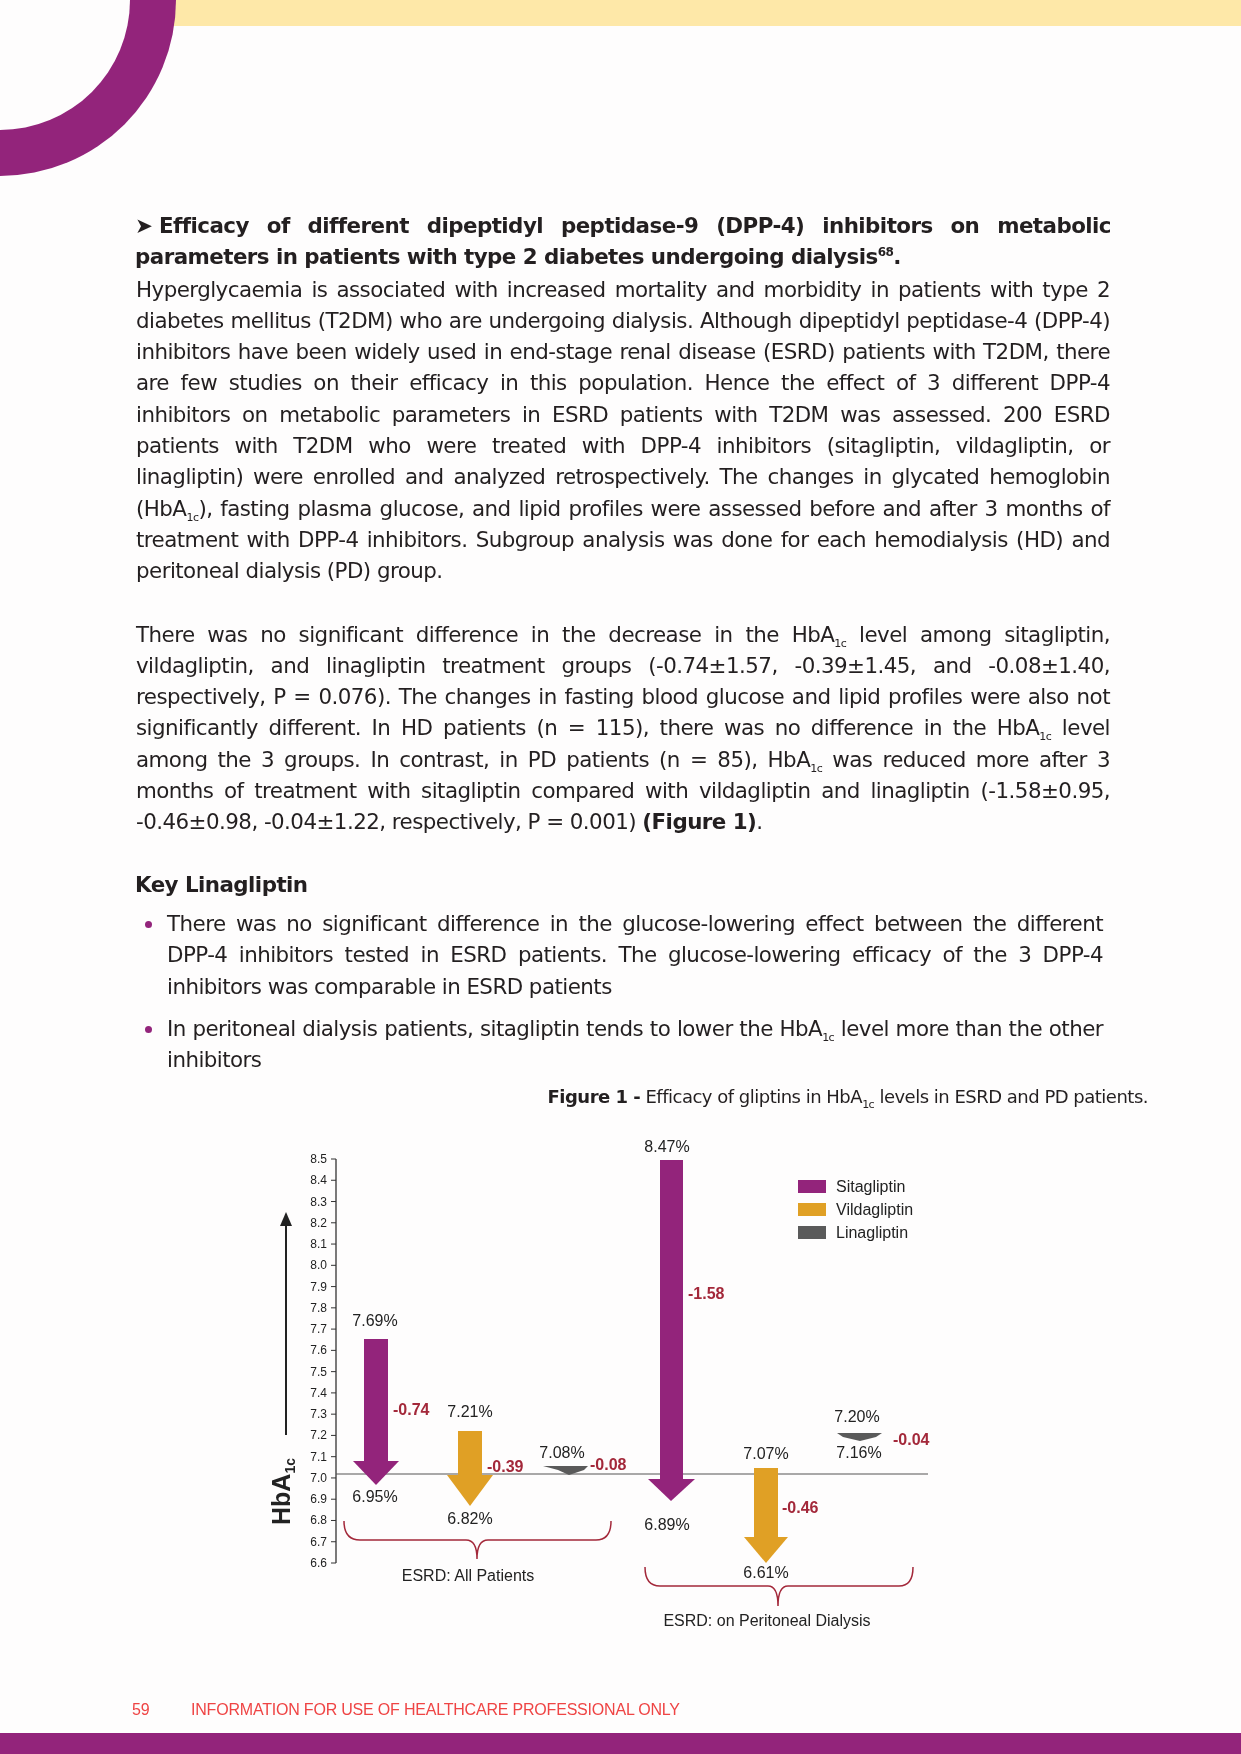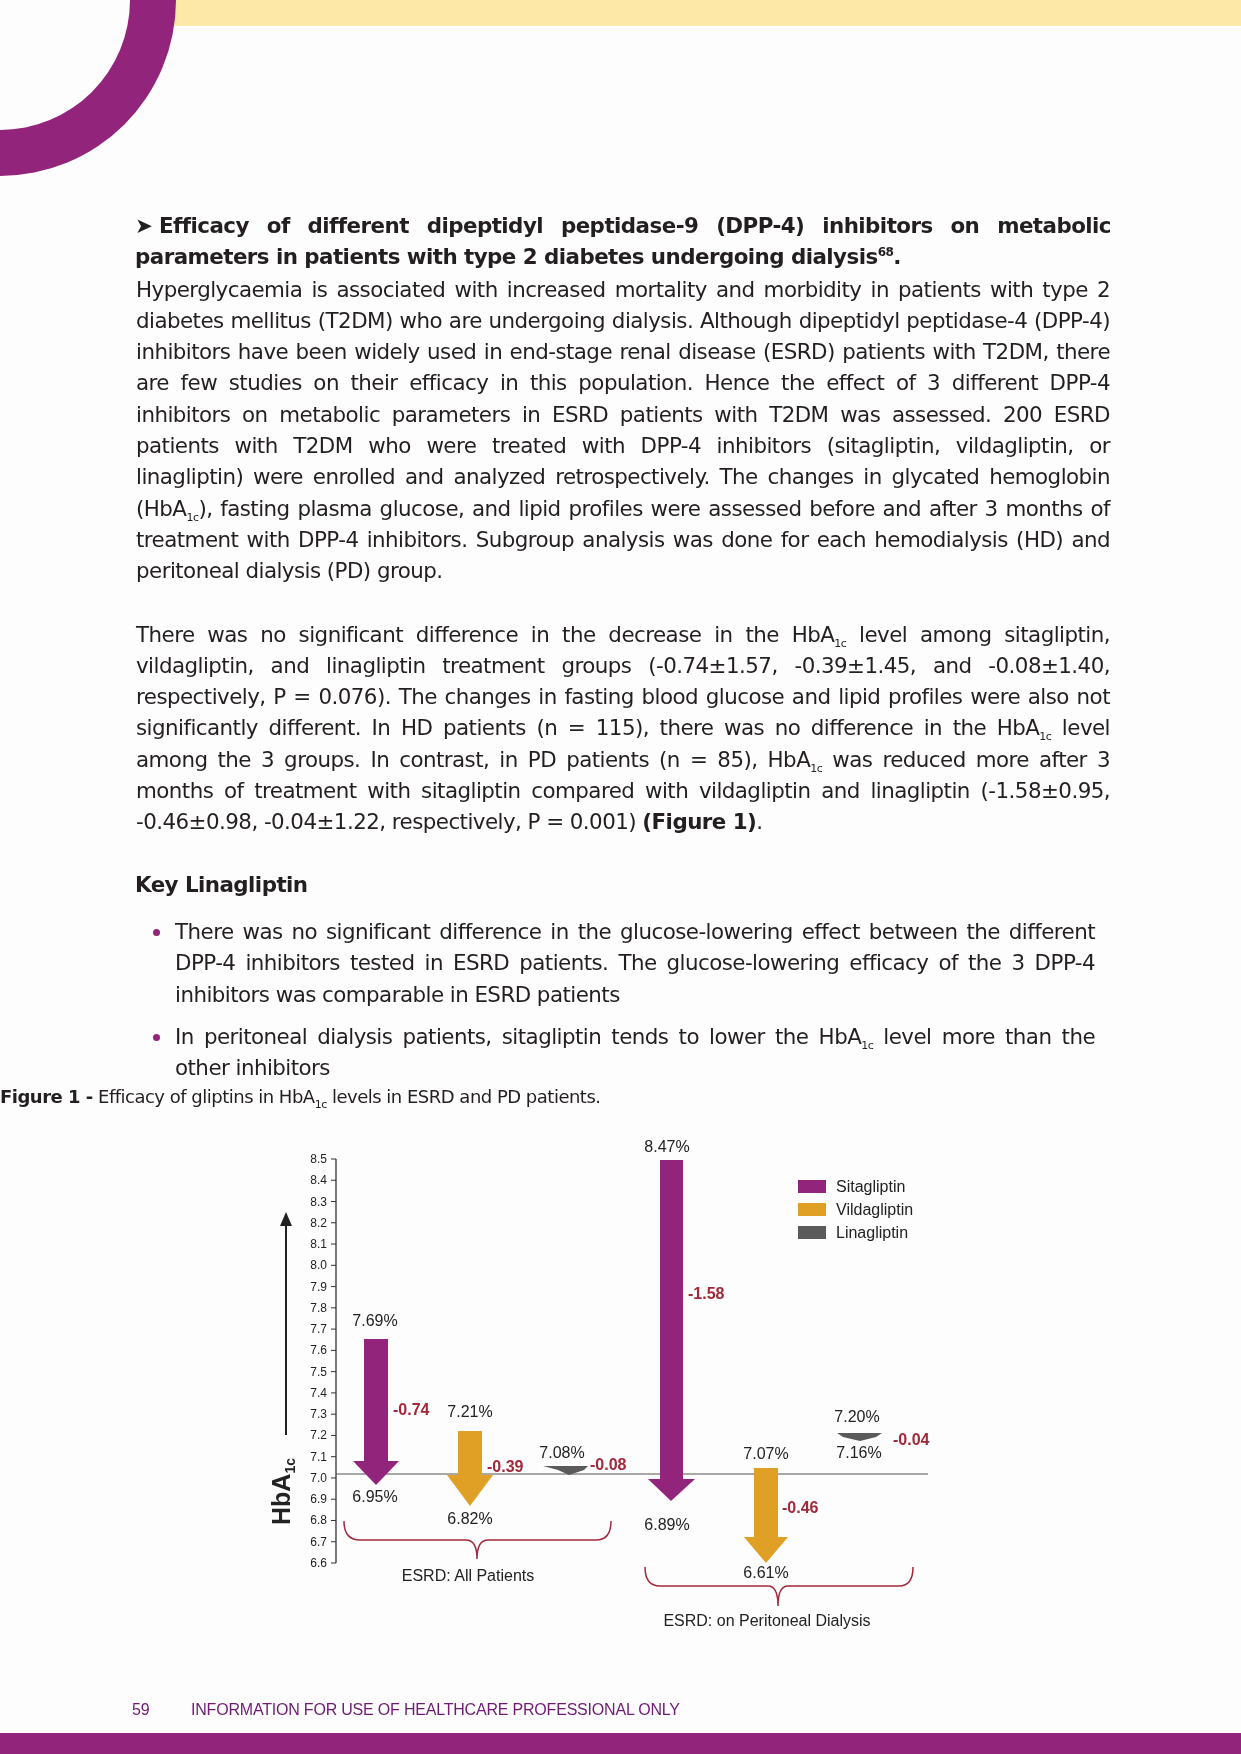--- a/index.html
+++ b/index.html
@@ -31,36 +31,36 @@
   }
   .heading {
     font-weight: bold; text-align: justify; margin: 0;
   }
   .heading .chev { display: inline-block; width: 24px; font-weight: bold; }
   .heading sup { font-size: 12px; line-height: 0; }
   .para { text-align: justify; margin: 1px; }
   .para sub, .hl-item sub, .fig-caption sub { font-size: 11px; line-height: 0; }
   .gap { height: 30px; }
   .subhead { font-weight: bold; margin: 0; }
-  .hl-list { list-style: none; margin: 16px; padding: 0; }
+  .hl-list { list-style: none; margin: 8px; padding: 0; }
   .hl-item { position: relative; padding-left: 24px; text-align: justify; margin-bottom: 11px; }
   .hl-bullet {
     position: absolute; left: 2px; top: 13px; width: 7px; height: 7px;
     border-radius: 50%; background: #93247b;
   }
   .fig-caption {
-    position: absolute; left: 0; top: 1086px; width: 1148px; text-align: left;
+    position: absolute; left: 0; top: 1086px; width: 1148px; text-align: right;
     font-size: 18px; letter-spacing: -0.5px;
   }
   .fig-caption b { font-weight: bold; }
   .chart { position: absolute; left: 0; top: 0; width: 1241px; height: 1754px; pointer-events: none; }
   .chart * { pointer-events: auto; }
   .footer {
     position: absolute; left: 132px; top: 1701px; font-family: "Liberation Sans", sans-serif;
-    font-size: 16px; color: #701a75; letter-spacing: -0.2px;
+    font-size: 16px; color: #ef4444; letter-spacing: -0.2px;
   }
   .footer .page-num { display: inline-block; width: 59px; }
 </style>
 </head>
 <body>
 
 <div class="top-band"></div>
 <div class="corner-arc"></div>
 <div class="corner-arc-inner"></div>
 

